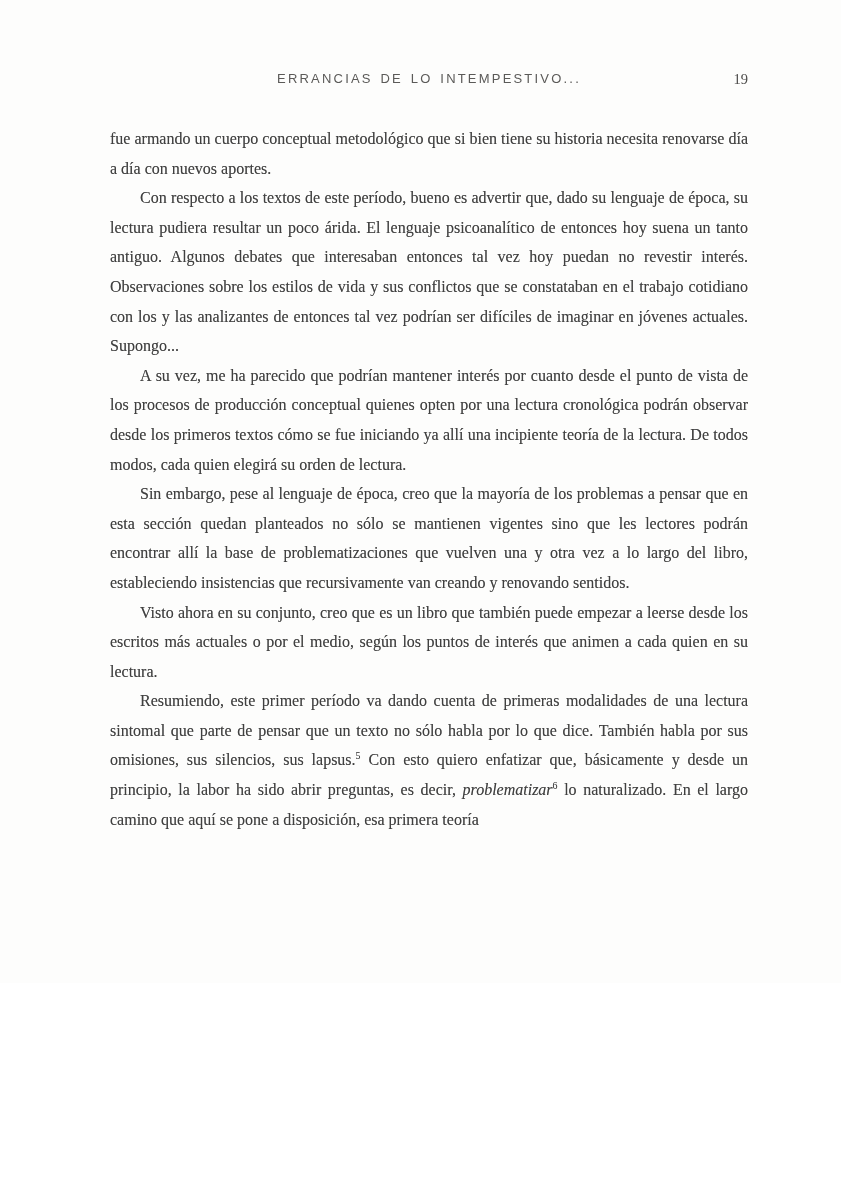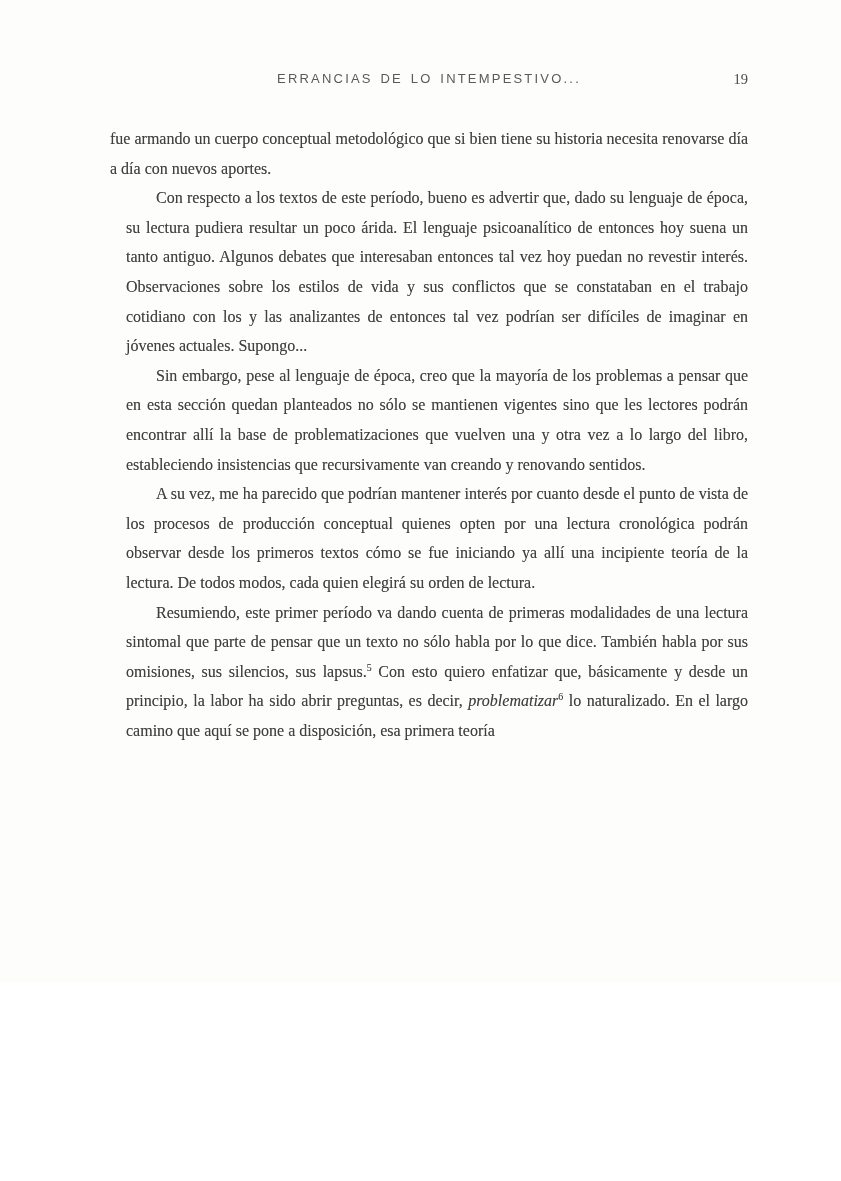--- a/index.html
+++ b/index.html
@@ -54,21 +54,20 @@
     hyphens: none;
     color: #404040;
     text-shadow: 0 0 0.5px rgba(62,61,59,0.45);
   }
   .page-body p {
     margin: 0;
     padding: 0;
   }
   .page-body p.indent {
     text-indent: 30px;
-    margin-left: 16px;
   }
   .page-body sup, .footnotes sup {
     font-size: 0.62em;
     line-height: 0;
     vertical-align: super;
   }
   .footnotes {
     position: absolute;
     top: 1064px;
     left: 140px;
@@ -91,22 +90,23 @@
 <div class="page">
 
   <div class="page-header">
     <div class="running-title">ERRANCIAS DE LO INTEMPESTIVO...</div>
     <div class="folio">19</div>
   </div>
 
   <div class="page-body">
     <p>fue armando un cuerpo conceptual metodológico que si bien tiene su historia necesita renovarse día a día con nuevos aportes.</p>
     <p class="indent">Con respecto a los textos de este período, bueno es advertir que, dado su lenguaje de época, su lectura pudiera resultar un poco árida. El lenguaje psicoanalítico de entonces hoy suena un tanto antiguo. Algunos debates que interesaban entonces tal vez hoy puedan no revestir interés. Observaciones sobre los estilos de vida y sus conflictos que se constataban en el trabajo cotidiano con los y las analizantes de entonces tal vez podrían ser difíciles de imaginar en jóvenes actuales. Supongo...</p>
+    <p class="indent">A su vez, me ha parecido que podrían mantener interés por cuanto desde el punto de vista de los procesos de producción conceptual quienes opten por una lectura cronológica podrán observar desde los primeros textos cómo se fue iniciando ya allí una incipiente teoría de la lectura. De todos modos, cada quien elegirá su orden de lectura.</p>
     <p class="indent">Sin embargo, pese al lenguaje de época, creo que la mayoría de los problemas a pensar que en esta sección quedan planteados no sólo se mantienen vigentes sino que les lectores podrán encontrar allí la base de problematizaciones que vuelven una y otra vez a lo largo del libro, estableciendo insistencias que recursivamente van creando y renovando sentidos.</p>
-    <p class="indent">A su vez, me ha parecido que podrían mantener interés por cuanto desde el punto de vista de los procesos de producción conceptual quienes opten por una lectura cronológica podrán observar desde los primeros textos cómo se fue iniciando ya allí una incipiente teoría de la lectura. De todos modos, cada quien elegirá su orden de lectura.</p>
+    <p class="indent">Visto ahora en su conjunto, creo que es un libro que también puede empezar a leerse desde los escritos más actuales o por el medio, según los puntos de interés que animen a cada quien en su lectura.</p>
     <p class="indent"><span>Resumiendo, este primer período va dando cuenta de primeras modalidades de una lectura sintomal que parte de pensar que un texto no sólo habla por lo que dice. También habla por sus omisiones, sus silencios, sus lapsus.</span><sup>5</sup><span> Con esto quiero enfatizar que, básicamente y desde un principio, la labor ha sido abrir preguntas, es decir, </span><em>problematizar</em><sup>6</sup><span> lo naturalizado. En el largo camino que aquí se pone a disposición, esa primera teoría</span></p>
   </div>
 
   <div class="footnotes">
     <p class="footnote"><span>5. Althusser, L. </span><em>et al.</em><span>: </span><em>Lire Le capital</em><span>, París: Maspero, 1965.</span></p>
   </div>
 
 </div>
 
 </body></html>

